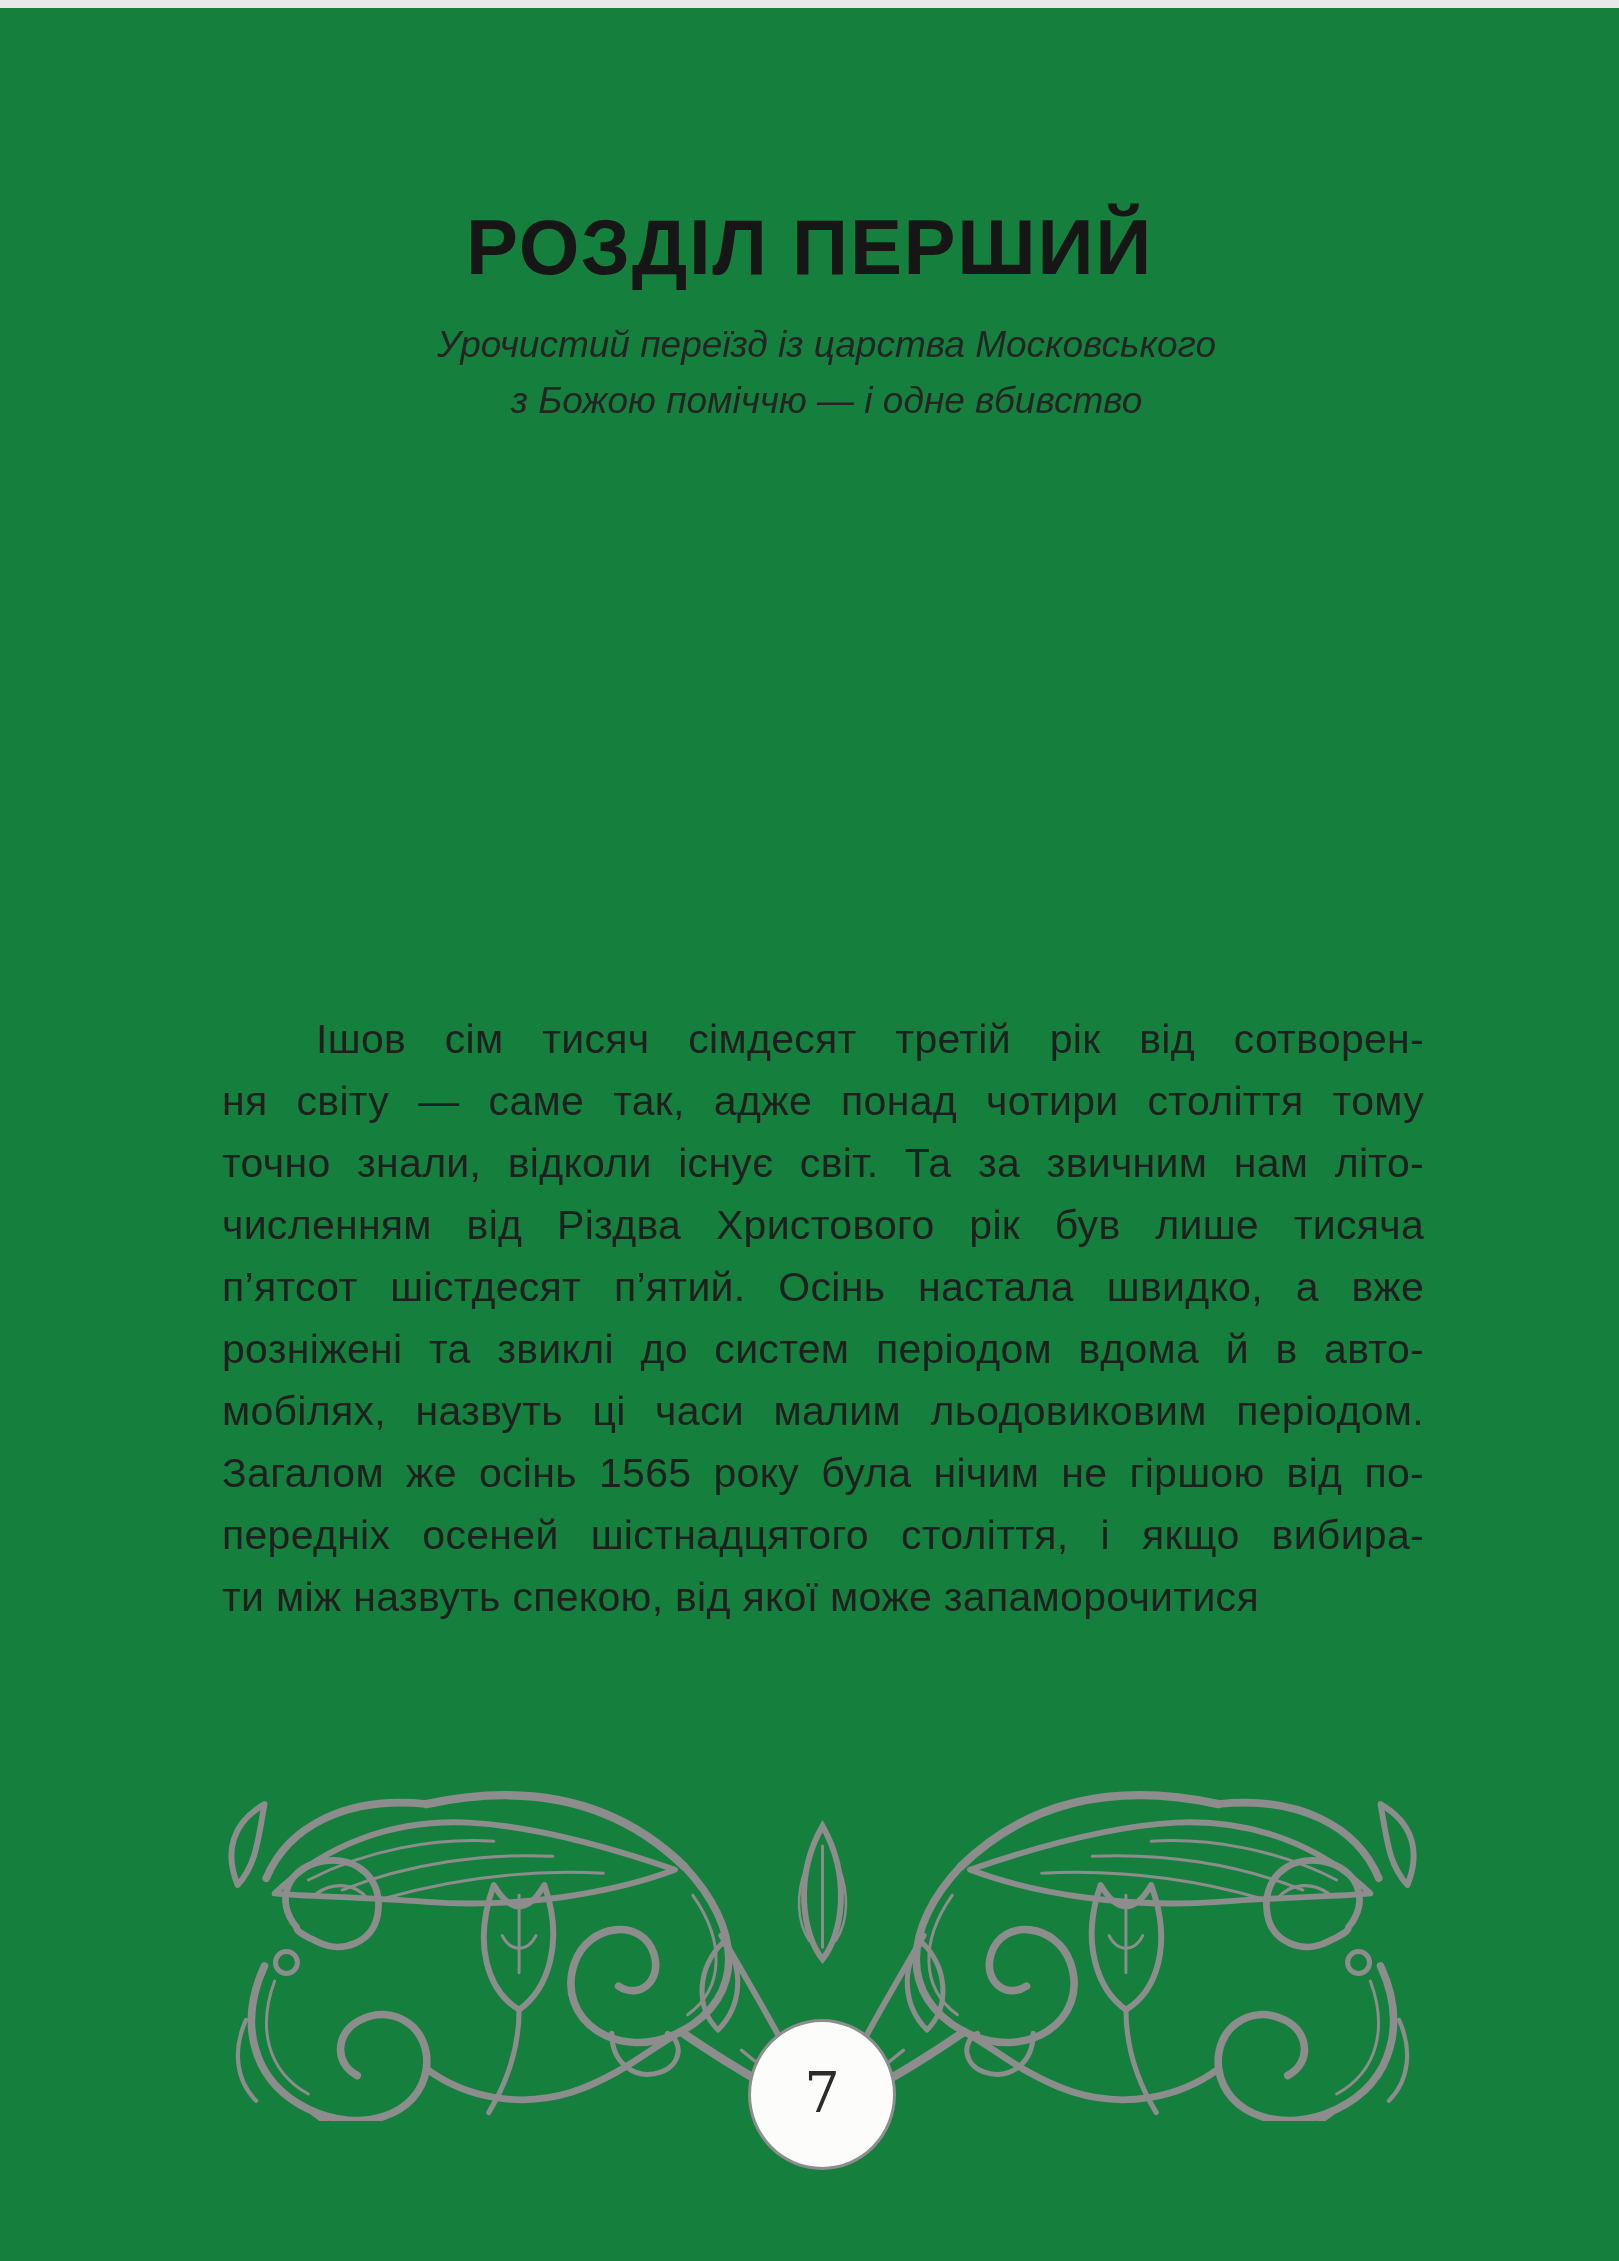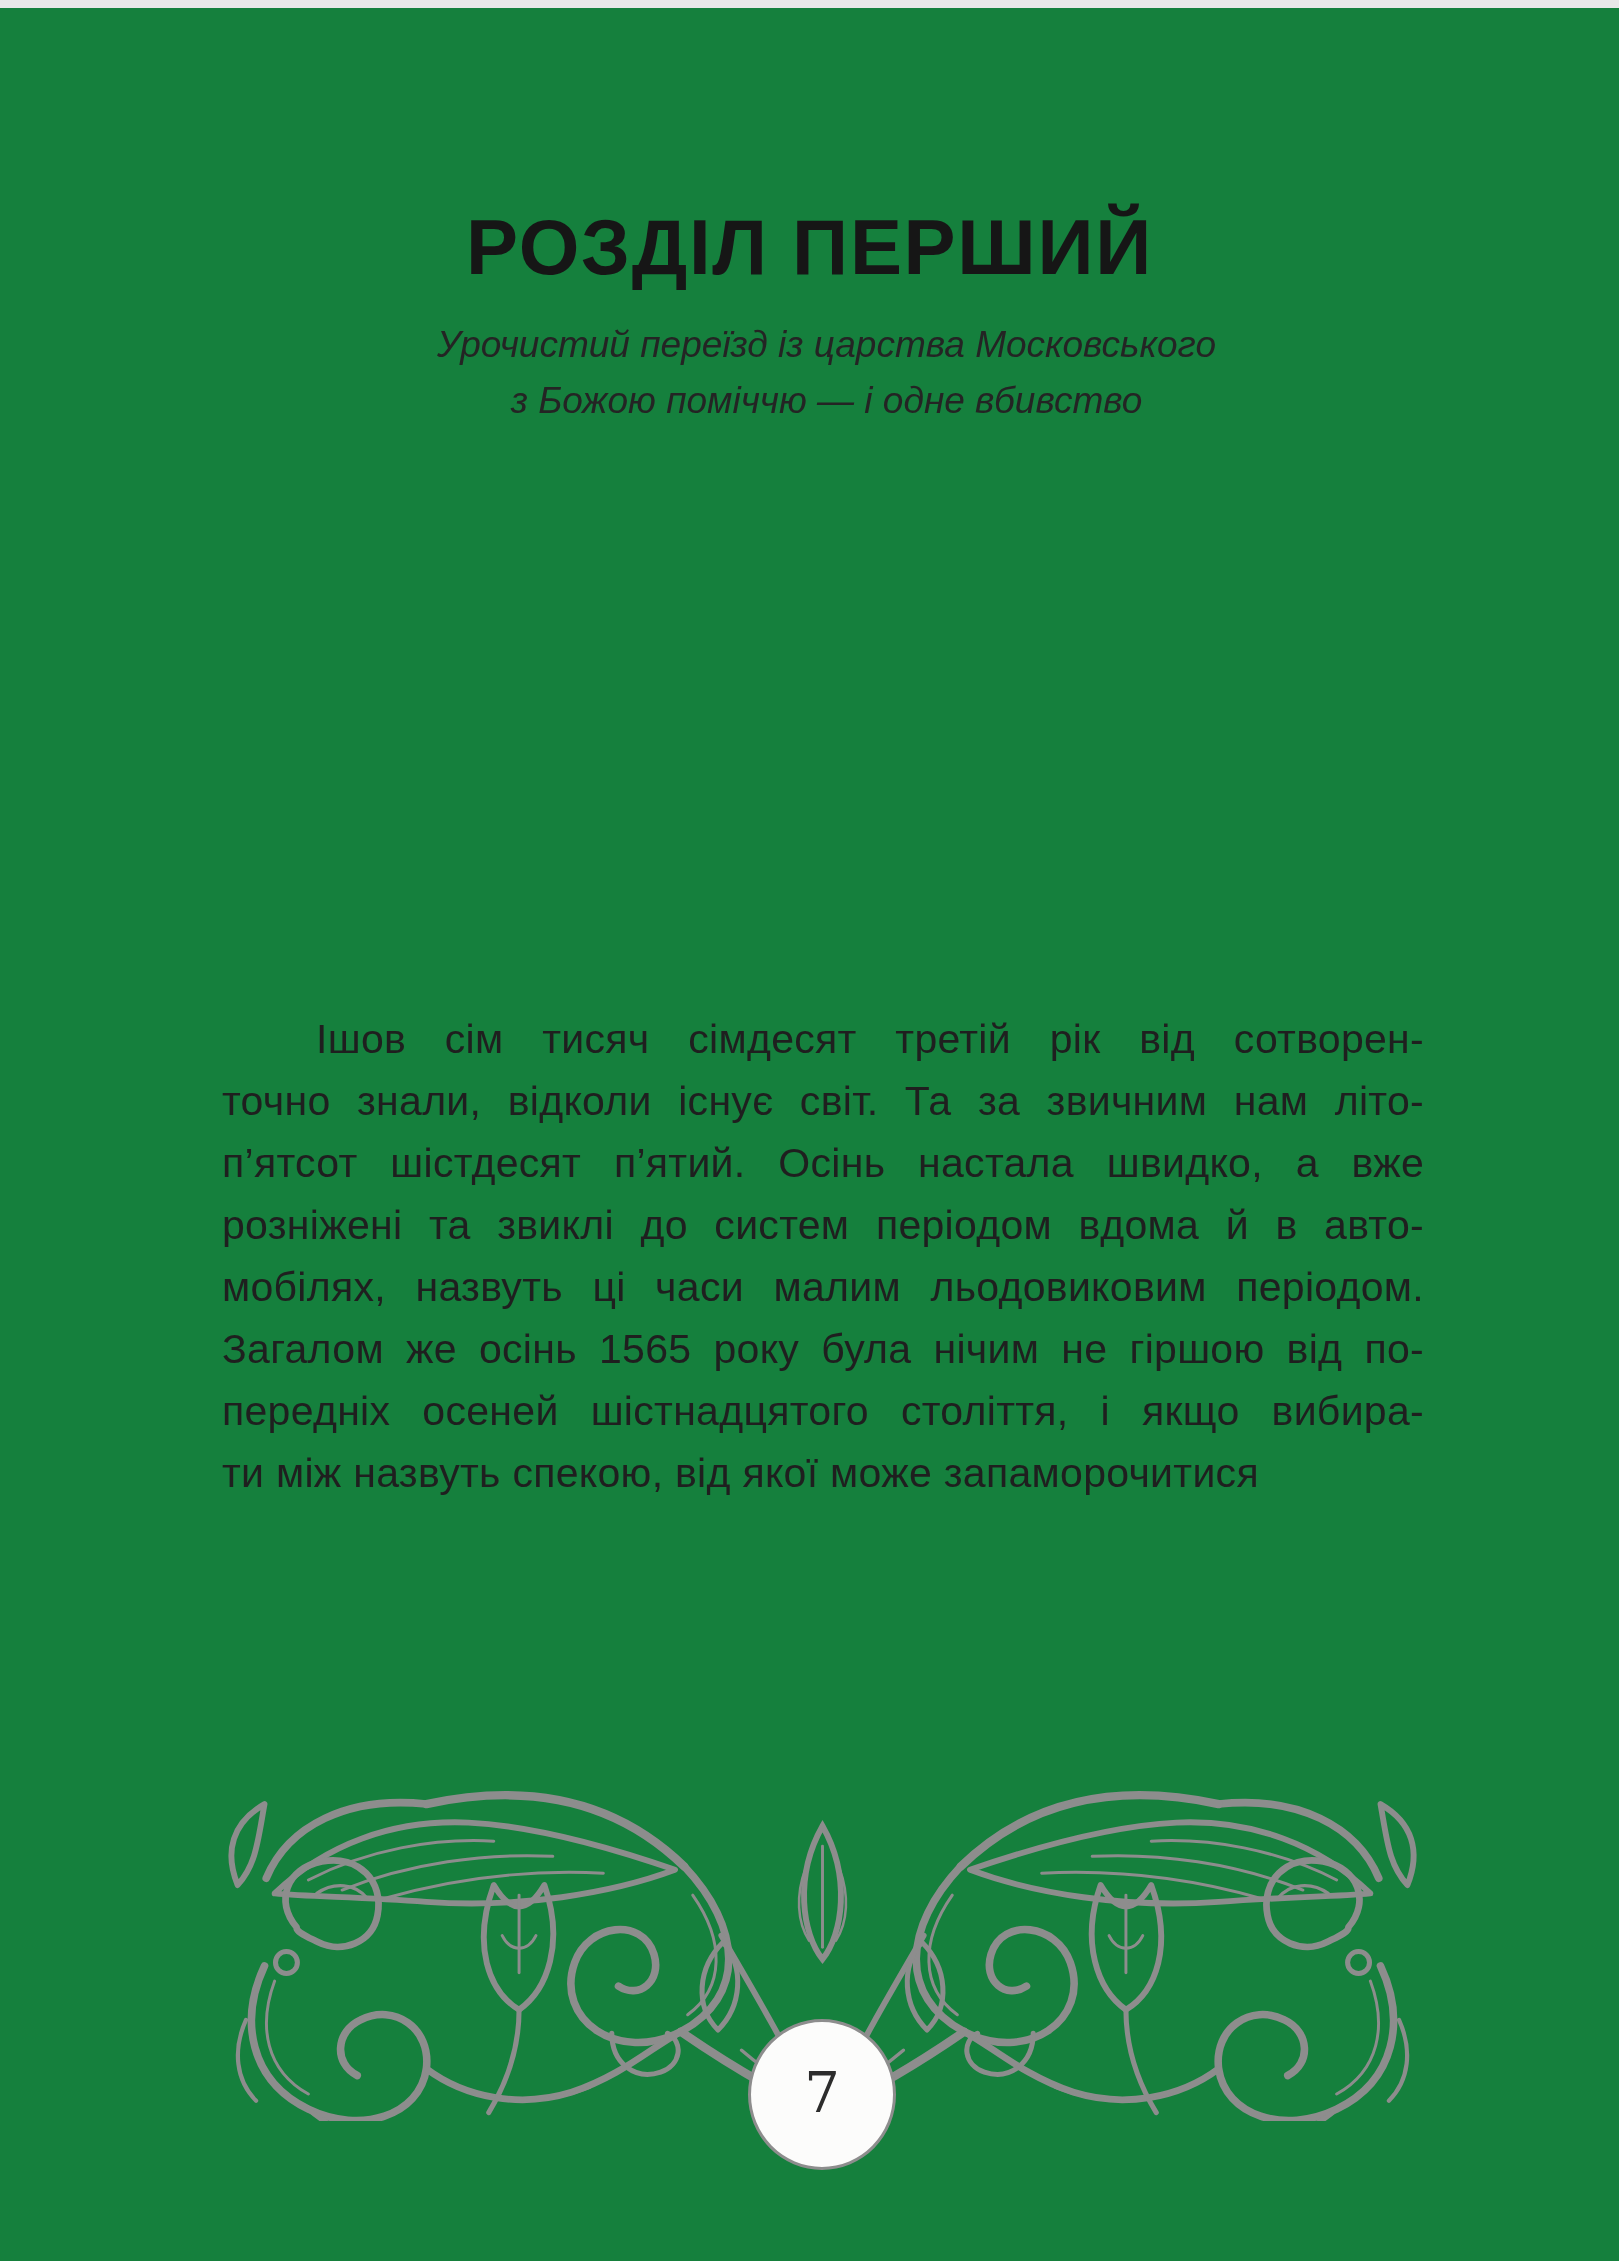--- a/index.html
+++ b/index.html
@@ -101,21 +101,23 @@
 
   <h1 class="chapter-title">РОЗДІЛ ПЕРШИЙ</h1>
 
   <div class="chapter-subtitle">
     <div>Урочистий переїзд із царства Московського</div>
     <div>з Божою поміччю — і одне вбивство</div>
   </div>
 
   <div class="body-block">
     <div class="bline first">Ішов сім тисяч сімдесят третій рік від сотворен-</div>
+    <div class="bline">ня світу — саме так, адже понад чотири століття тому</div>
     <div class="bline">точно знали, відколи існує світ. Та за звичним нам літо-</div>
+    <div class="bline">численням від Різдва Христового рік був лише тисяча</div>
     <div class="bline">п’ятсот шістдесят п’ятий. Осінь настала швидко, а вже</div>
     <div class="bline">розніжені та звиклі до систем періодом вдома й в авто-</div>
     <div class="bline">мобілях, назвуть ці часи малим льодовиковим періодом.</div>
     <div class="bline">Загалом же осінь 1565 року була нічим не гіршою від по-</div>
     <div class="bline">передніх осеней шістнадцятого століття, і якщо вибира-</div>
     <div class="bline last">ти між назвуть спекою, від якої може запаморочитися</div>
   </div>
 
   <div class="ornament">
     <svg viewBox="0 0 1440 420" aria-hidden="true">

